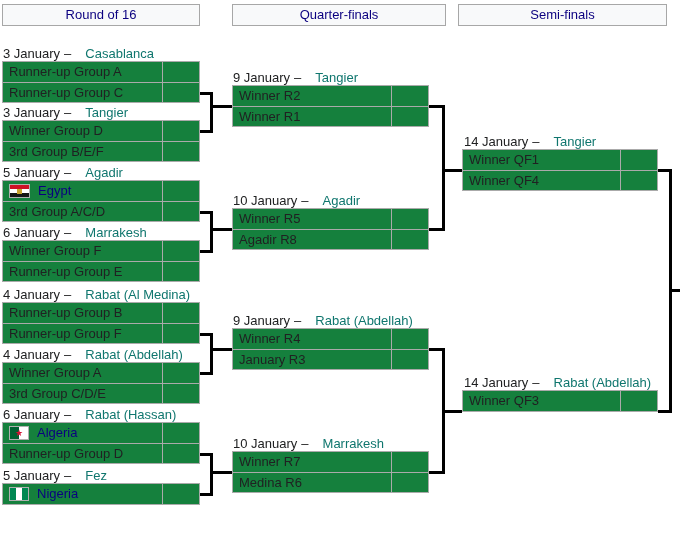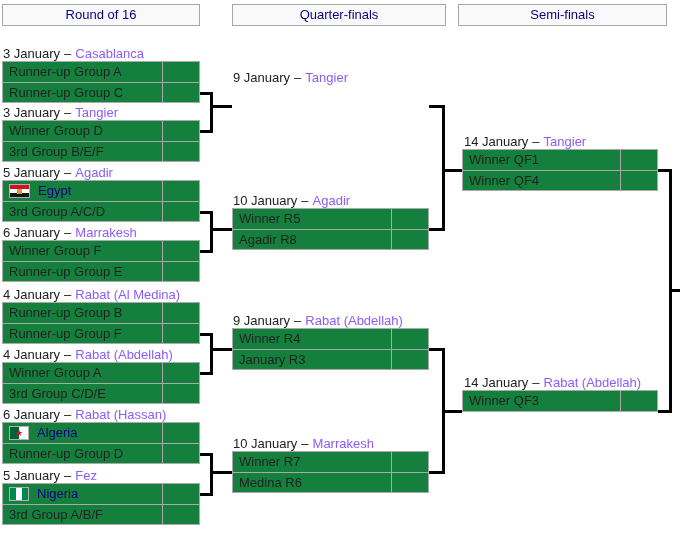--- a/index.html
+++ b/index.html
@@ -12,21 +12,21 @@
   .hdr {
     position: absolute; top: 4px; height: 22px; line-height: 20px;
     text-align: center; background: #f8f9fa; border: 1px solid #a7a7a7;
     color: #0b0080;
   }
   .label {
     position: absolute; height: 15px; line-height: 15px;
     white-space: nowrap; display: flex;
   }
   .label .dash { margin: 0 4px; }
-  .label .venue { color: #8b5cf6; }
+  .label .venue { color: #0f766e; margin-left: 10px; }
   .match {
     position: absolute; border: 1px solid #aaa; background: #15803d;
   }
   .trow { display: flex; height: 20px; line-height: 20px; }
   .trow + .trow { border-top: 1px solid #aaa; }
   .tname {
     flex: 1; padding-left: 6px; display: flex; align-items: center;
     white-space: nowrap; overflow: hidden;
   }
   .tscore { width: 37px; border-left: 1px solid #aaa; }
@@ -188,30 +188,36 @@
       <span class="venue">Fez</span>
   </div>
   <div class="match" style="left:2px;top:483px;width:198px">
     <div class="trow">
       <div class="tname">
         <span class="flag nigeria"></span>
         <span class="teamlink">Nigeria</span>
       </div>
       <div class="tscore"></div>
     </div>
-    <div class="trow">
-        <div class="tname">3rd Group A/B/F</div>
-        <div class="tscore"></div>
-      </div>
   </div>
 
   <div class="label" style="left:233px;top:70px">
     <span class="date">9 January</span>
       <span class="dash">–</span>
       <span class="venue">Tangier</span>
+  </div>
+  <div class="match" style="left:232px;top:85px;width:197px">
+    <div class="trow">
+        <div class="tname">Winner R2</div>
+        <div class="tscore"></div>
+      </div>
+    <div class="trow">
+        <div class="tname">Winner R1</div>
+        <div class="tscore"></div>
+      </div>
   </div>
 
   <div class="label" style="left:233px;top:193px">
     <span class="date">10 January</span>
       <span class="dash">–</span>
       <span class="venue">Agadir</span>
   </div>
   <div class="match" style="left:232px;top:208px;width:197px">
     <div class="trow">
         <div class="tname">Winner R5</div>

